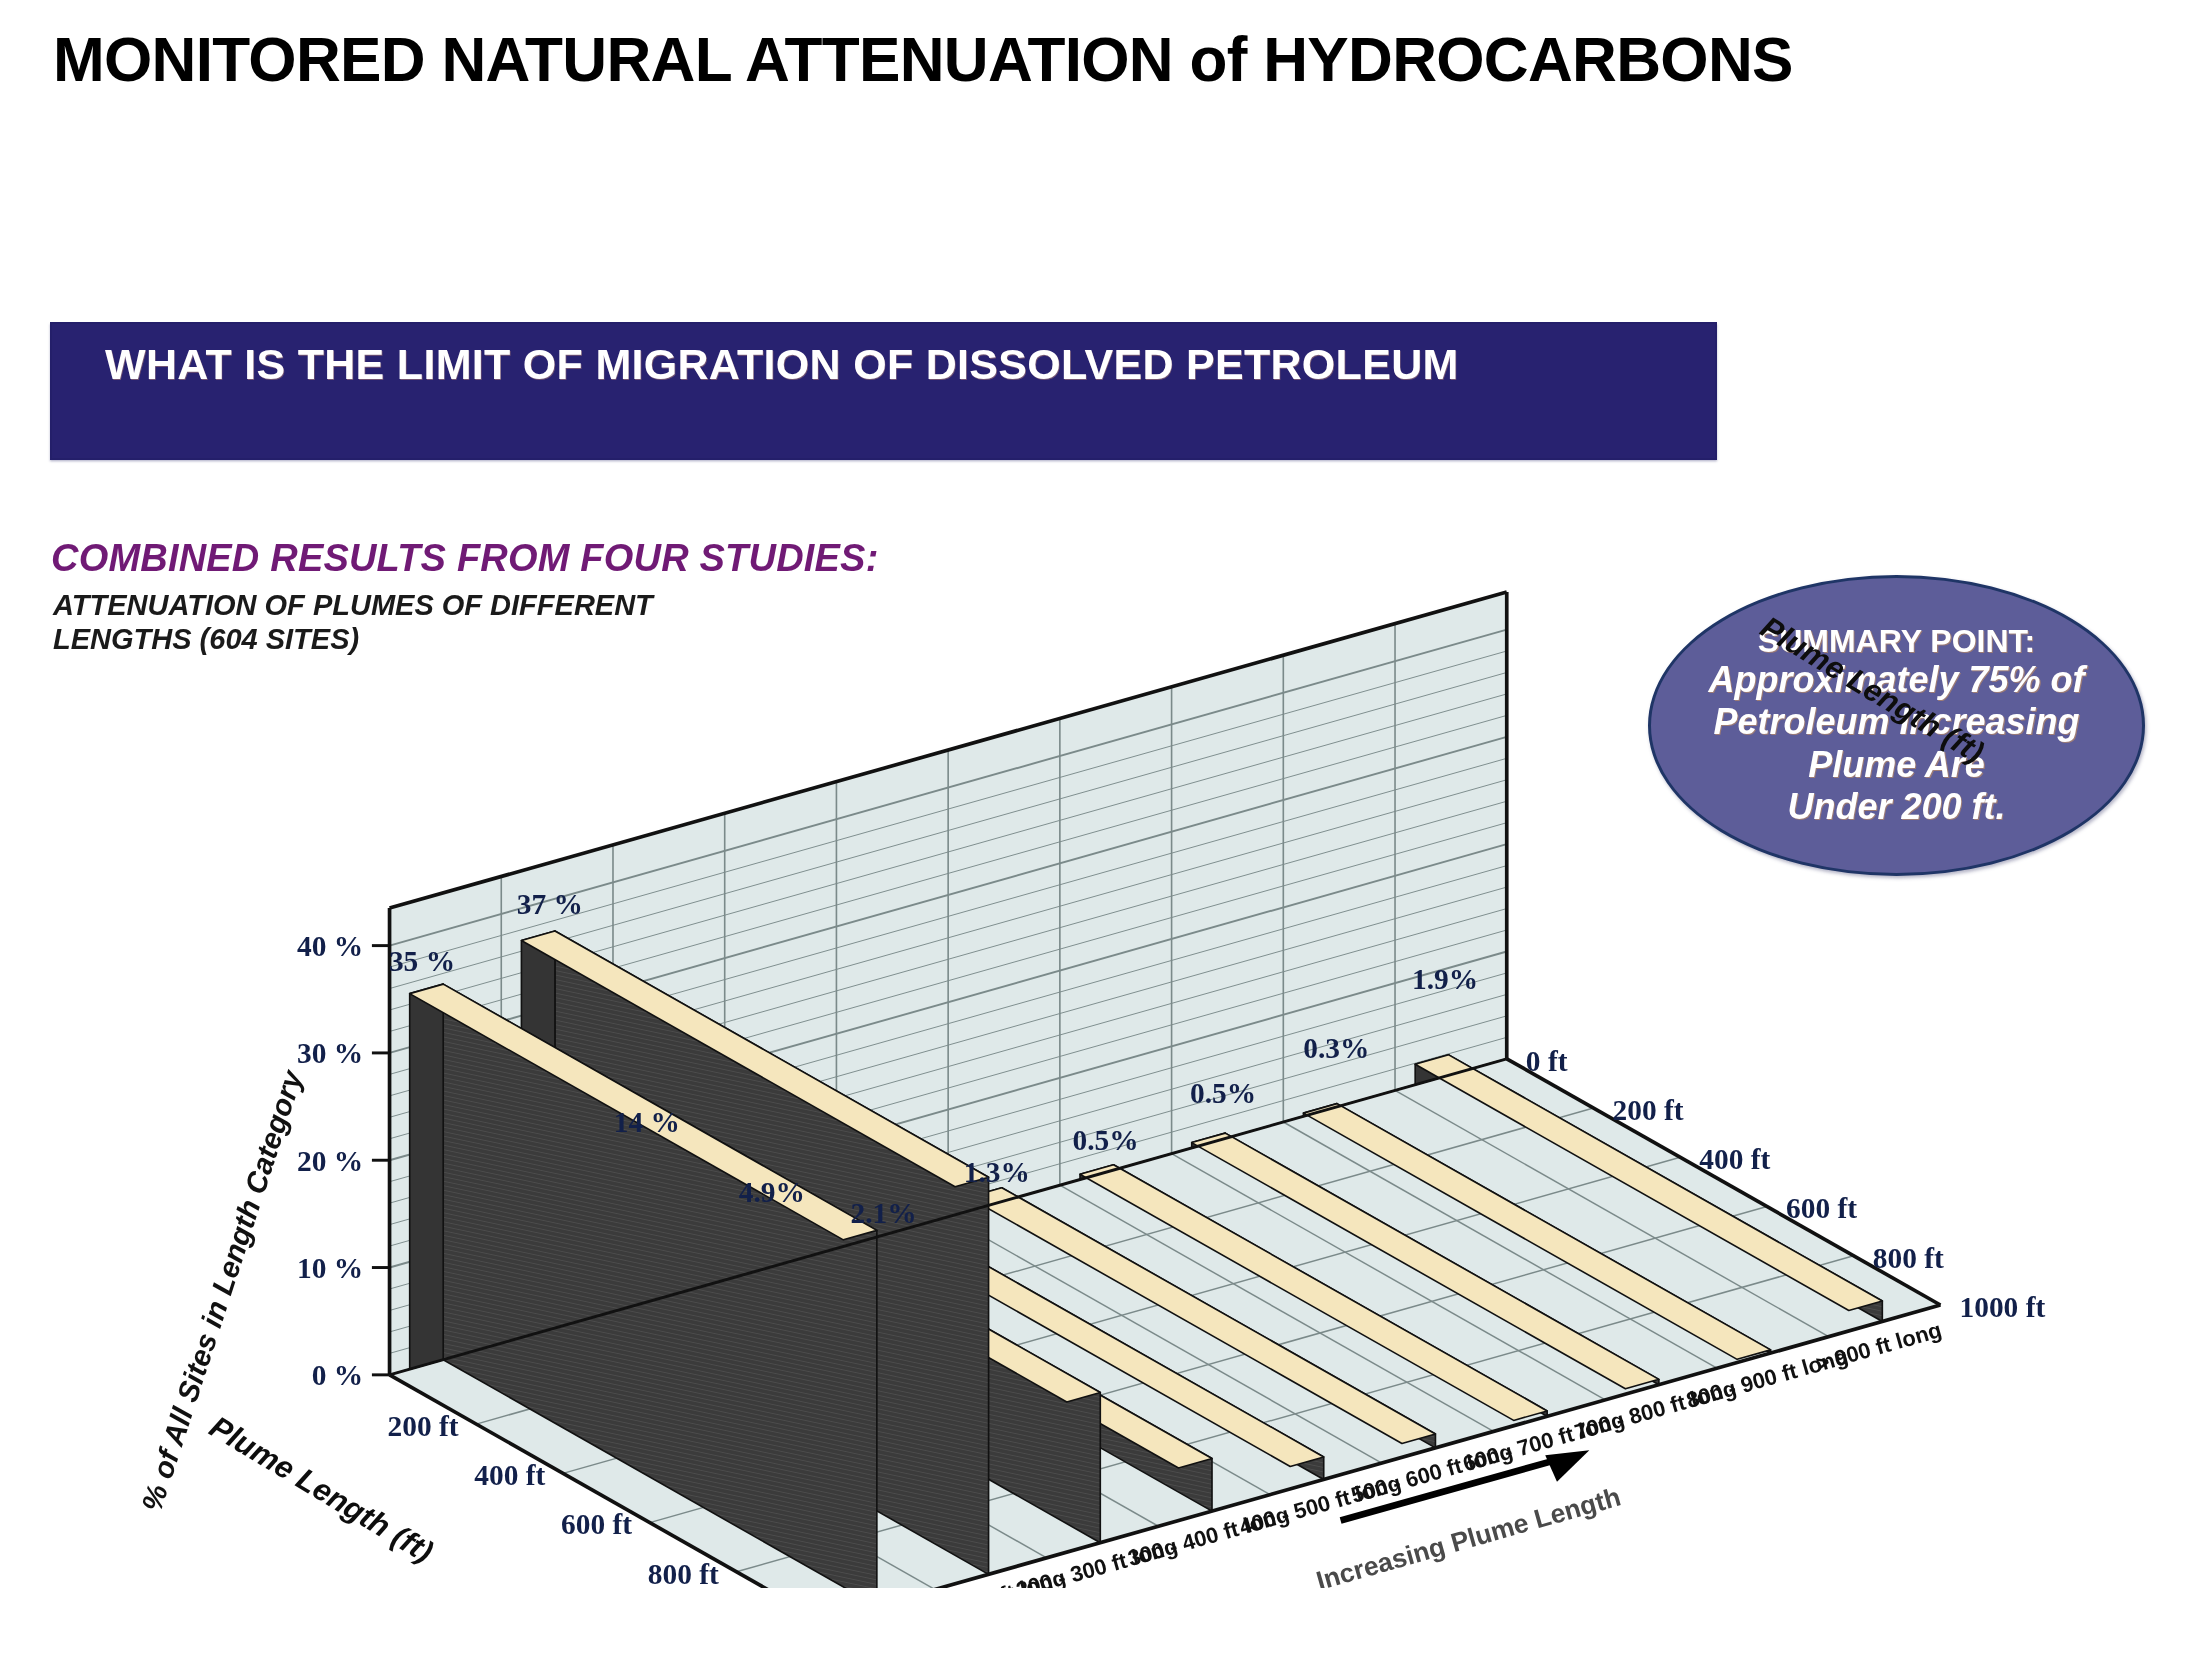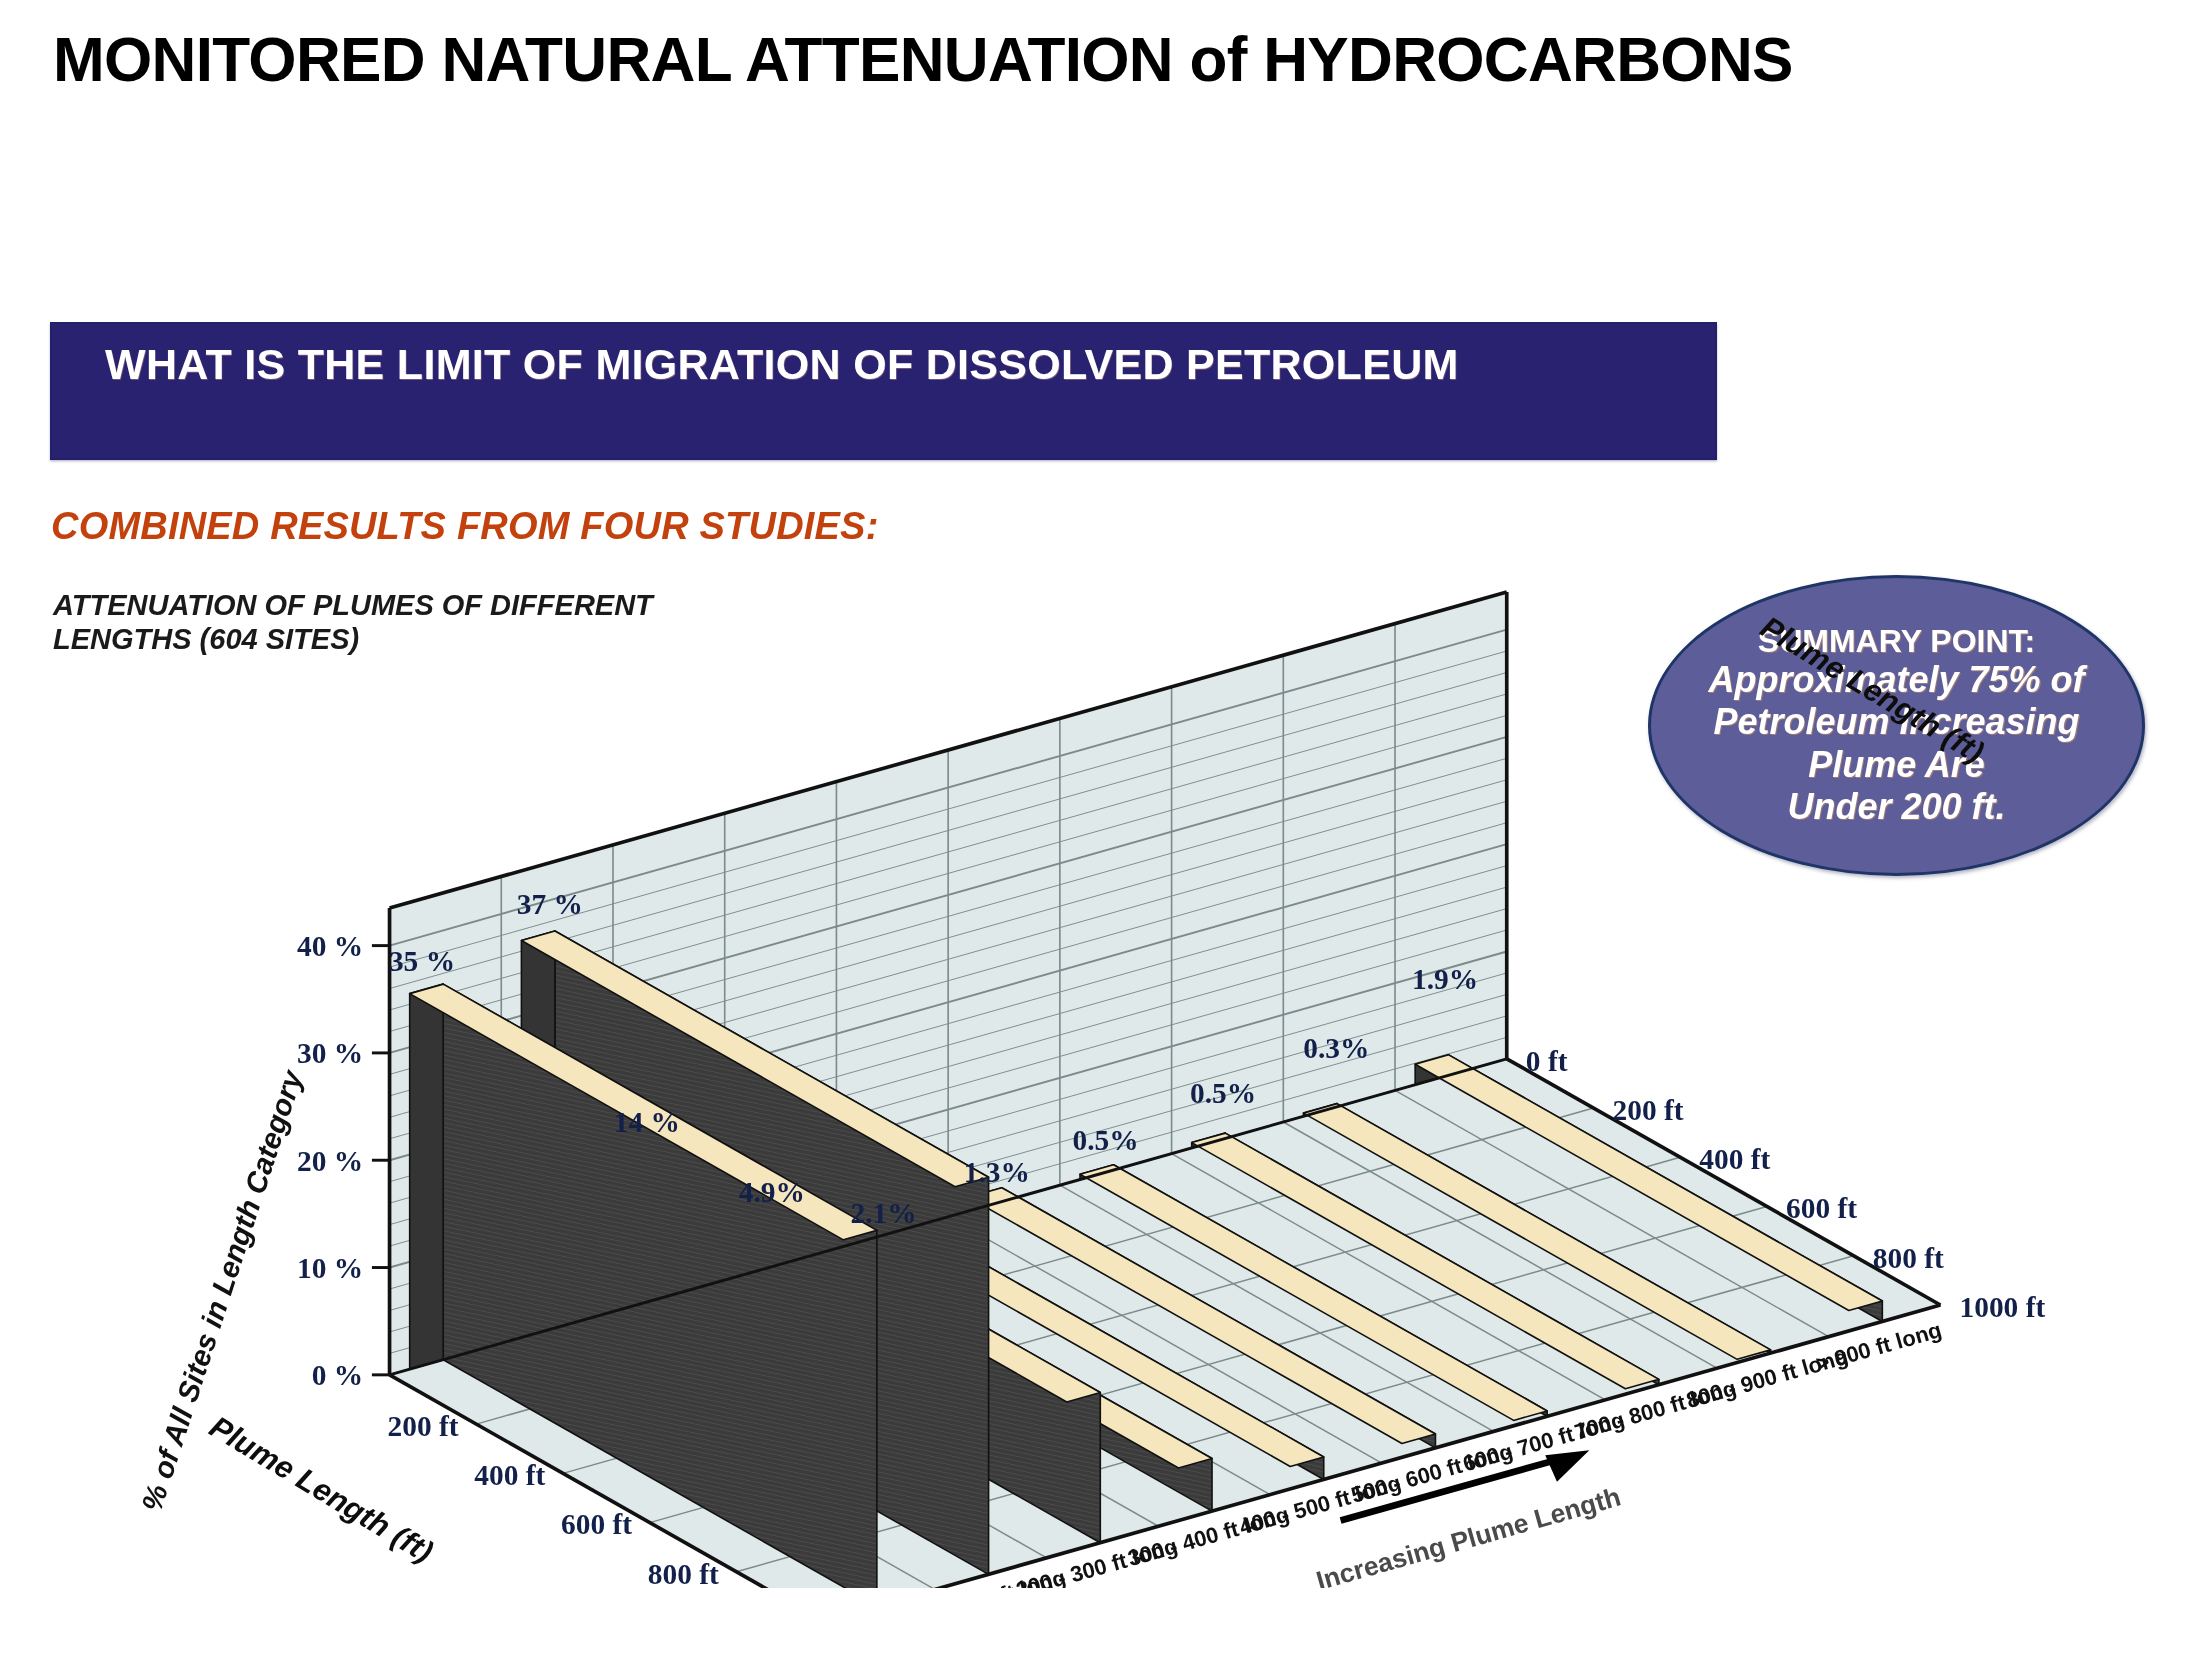--- a/index.html
+++ b/index.html
@@ -24,22 +24,22 @@
     padding:14.7px 0 0 53px;
   }
   .banner-line{
     color:#ffffff;font-weight:bold;font-size:43px;line-height:1.17;
     letter-spacing:0.3px;white-space:nowrap;
     text-shadow:0.7px 0.7px 0 rgba(255,180,120,.35);
   }
 
   
   #combined-heading{
-    position:absolute;left:51px;top:505px;
-    color:#c2410c;font-weight:bold;font-style:italic;font-size:38px;
+    position:absolute;left:51px;top:537px;
+    color:#701a75;font-weight:bold;font-style:italic;font-size:38px;
     letter-spacing:0.2px;white-space:nowrap;
   }
   #percentage-sub{
     position:absolute;left:53px;top:588px;
     color:#1a1a1a;font-weight:bold;font-style:italic;font-size:29px;
     line-height:1.18;white-space:nowrap;
   }
 
   
   #summary-ellipse{

